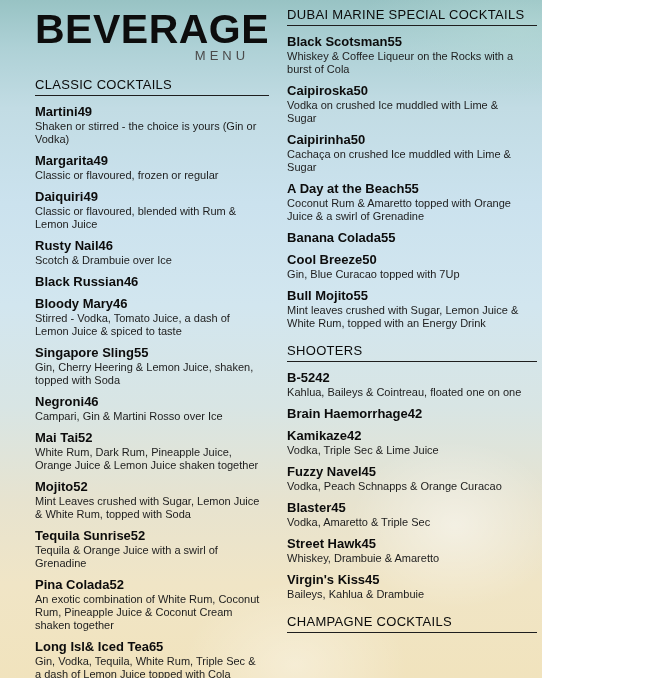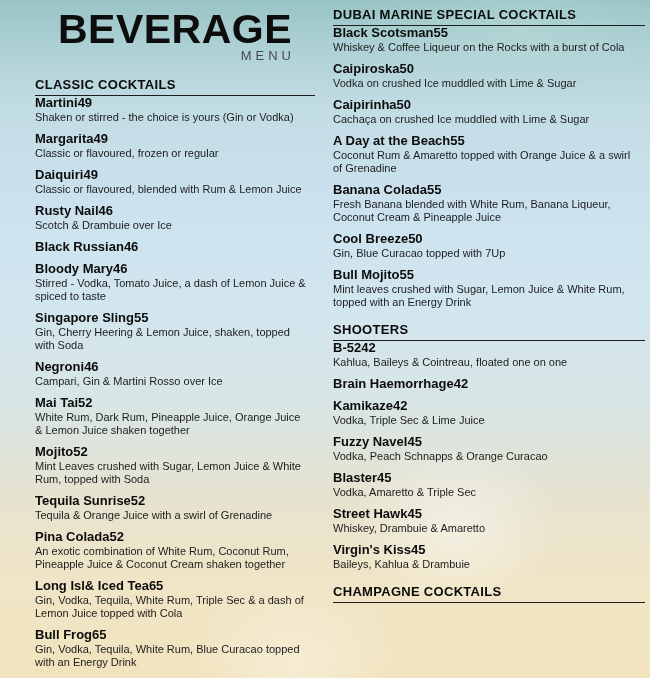--- a/index.html
+++ b/index.html
@@ -1,18 +1,18 @@
 <!DOCTYPE html>
 <html><head>
 <meta charset="utf-8">
 <style>
   html,body { margin:0; padding:0; }
   body { width:650px; height:678px; font-family:"Liberation Sans", sans-serif; }
   .page {
-    position:relative; width:650px; height:678px; overflow:hidden; box-sizing:border-box;
+    position:relative; width:542px; height:678px; overflow:hidden; box-sizing:border-box;
     background-image:
       radial-gradient(ellipse 150px 120px at 455px 525px, rgba(255,255,255,0.45) 0%, rgba(255,255,255,0) 70%),
       radial-gradient(ellipse 160px 120px at 295px 665px, rgba(255,255,255,0.35) 0%, rgba(255,255,255,0) 70%),
       radial-gradient(ellipse 220px 90px at 520px 30px, rgba(185,220,215,0.5) 0%, rgba(185,220,215,0) 75%),
       linear-gradient(180deg, #98c3c4 0%, #aed1d6 7%, #c2dce4 16%, #cbe2ee 30%, #d2e6ef 45%, #d8e5e4 60%, #e7e3cf 74%, #f0e5c6 86%, #f1e3bd 100%);
     display:flex;
   }
   .col { box-sizing:border-box; }
   .col-left  { width:325px; padding:0 10px 0 35px; }
   .col-right { width:325px; padding:0 5px 0 8px; }
@@ -20,22 +20,22 @@
   .title {
     font-weight:bold; font-size:41px; line-height:1.05; letter-spacing:0.5px;
     color:#0d0d0d; margin-top:8px; text-align:center;
   }
   .subtitle {
     text-align:right; padding-right:20px; font-size:13px; letter-spacing:4px;
     color:#4b4b4b; margin-top:-3px; font-weight:normal;
   }
 
   .sec-header {
-    font-size:13px; font-weight:bold; color:#0b0b0b; letter-spacing:0.3px;
-    border-bottom:1.5px solid #1e1e1e; padding-bottom:3px; margin-bottom:0;
+    font-size:13px; font-weight:normal; color:#0b0b0b; letter-spacing:0.3px;
+    border-bottom:1.5px solid #1e1e1e; padding-bottom:3px; margin-bottom:9px;
     text-transform:uppercase;
   }
   .col-left .sec-header.first  { margin-top:14px; }
   .col-right .sec-header.first { margin-top:7px; }
   .sec-header.later { margin-top:13px; }
 
   .item { margin-bottom:8px; }
   .item-row { display:flex; align-items:baseline; }
   .item-name  { font-size:13px; font-weight:bold; color:#0c0c0c; line-height:14px; }
   .item-price { font-size:13px; font-weight:bold; color:#0c0c0c; line-height:14px; }
@@ -204,21 +204,20 @@
           <span class="item-price">55</span>
         </div>
         <div class="item-desc">Coconut Rum &amp; Amaretto topped with Orange Juice &amp; a swirl of Grenadine</div>
       </div>
 
       <div class="item">
         <div class="item-row">
           <span class="item-name">Banana Colada</span>
           <span class="item-price">55</span>
         </div>
-        <div class="item-desc">Fresh Banana blended with White Rum, Banana Liqueur, Coconut Cream &amp; Pineapple Juice</div>
       </div>
 
       <div class="item">
         <div class="item-row">
           <span class="item-name">Cool Breeze</span>
           <span class="item-price">50</span>
         </div>
         <div class="item-desc">Gin, Blue Curacao topped with 7Up</div>
       </div>
 

